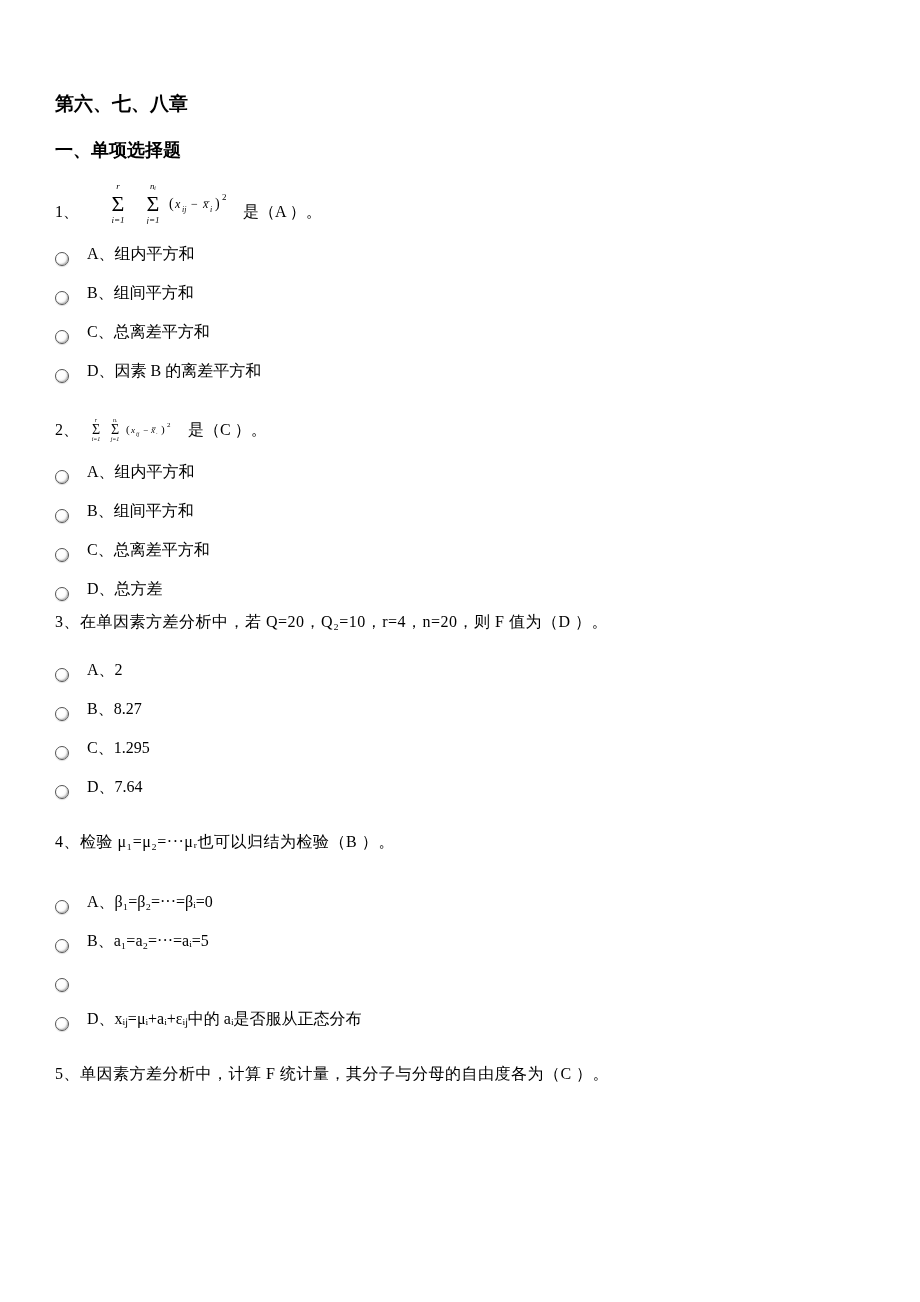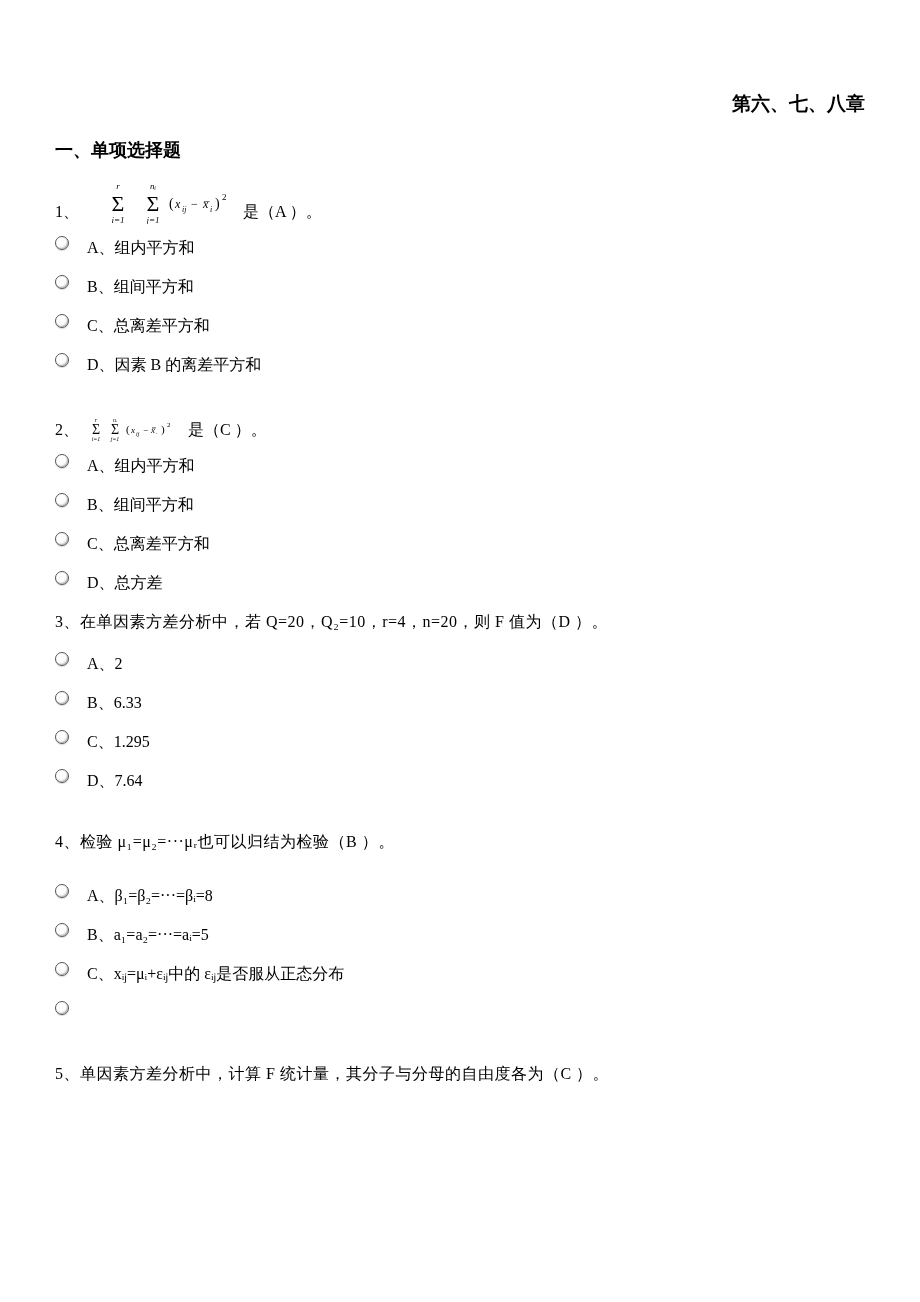--- a/index.html
+++ b/index.html
@@ -7,21 +7,21 @@
       padding: 80px 55px 40px 55px;
       font-family: "SimSun", "宋体", serif;
       font-size: 16px;
       color: #000;
       background: #fff;
       width: 920px;
       box-sizing: border-box;
       line-height: 1.5;
     }
     .title {
-      text-align: right;
+      text-align: left;
       font-weight: bold;
       font-size: 19px;
       margin: 10px 0 18px 0;
     }
     .section-heading {
       font-weight: bold;
       font-size: 18px;
       margin: 8px 0 14px 0;
     }
     .q-line {
@@ -34,21 +34,21 @@
     }
     .formula-box {
       display: inline-block;
       vertical-align: top;
     }
     .formula-box svg {
       display: block;
     }
     .option-row {
       display: flex;
-      align-items: flex-start;
+      align-items: flex-end;
       margin: 9px 0 9px 0;
       min-height: 30px;
     }
     .radio {
       width: 12px;
       height: 12px;
       border-radius: 50%;
       border: 1px solid #555;
       background: radial-gradient(circle at 35% 35%, #fff 0 40%, #ddd 100%);
       box-shadow: inset -1px -1px 1px rgba(0,0,0,.2), 0 1px 1px rgba(0,0,0,.15);
@@ -156,45 +156,45 @@
   <span class="opt-text">D、总方差</span>
 </div>
 
 <div class="monoish" style="margin-top:6px;margin-bottom:18px">3、在单因素方差分析中，若 Q=20，Q₂=10，r=4，n=20，则 F 值为（D ）。</div>
 <div class="option-row">
   <div class="radio"></div>
   <span class="opt-text">A、2</span>
 </div>
 <div class="option-row">
   <div class="radio"></div>
-  <span class="opt-text">B、6.33</span>
+  <span class="opt-text">B、8.27</span>
 </div>
 <div class="option-row">
   <div class="radio"></div>
   <span class="opt-text">C、1.295</span>
 </div>
 <div class="option-row">
   <div class="radio"></div>
   <span class="opt-text">D、7.64</span>
 </div>
 
 <div class="spacer-md"></div>
 
 <div class="monoish" style="margin-bottom:30px">4、检验 μ₁=μ₂=···μᵣ也可以归结为检验（B ）。</div>
 <div class="option-row">
   <div class="radio"></div>
-  <span class="opt-text">A、β₁=β₂=···=βᵢ=8</span>
+  <span class="opt-text">A、β₁=β₂=···=βᵢ=0</span>
 </div>
 <div class="option-row">
   <div class="radio"></div>
   <span class="opt-text">B、a₁=a₂=···=aᵢ=5</span>
 </div>
 <div class="option-row">
   <div class="radio"></div>
-  <span class="opt-text">C、xᵢⱼ=μᵢ+εᵢⱼ中的 εᵢⱼ是否服从正态分布</span>
-</div>
-<div class="option-row">
-  <div class="radio"></div>
+</div>
+<div class="option-row">
+  <div class="radio"></div>
+  <span class="opt-text">D、xᵢⱼ=μᵢ+aᵢ+εᵢⱼ中的 aᵢ是否服从正态分布</span>
 </div>
 
 <div class="spacer-md"></div>
 
 <div class="monoish">5、单因素方差分析中，计算 F 统计量，其分子与分母的自由度各为（C ）。</div>
 
 </body></html>

